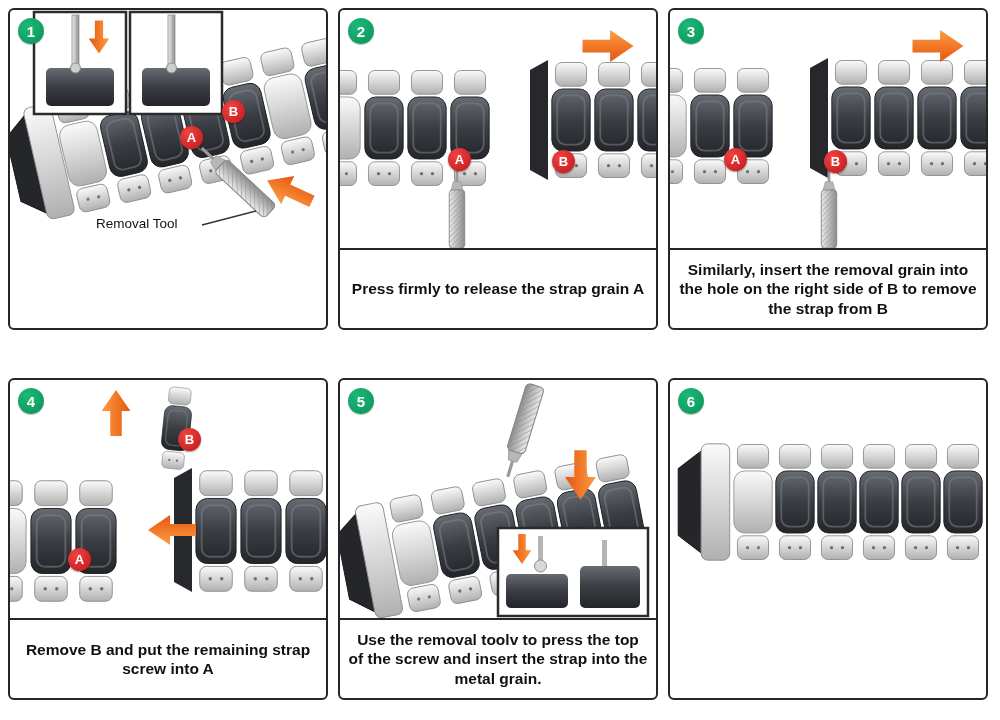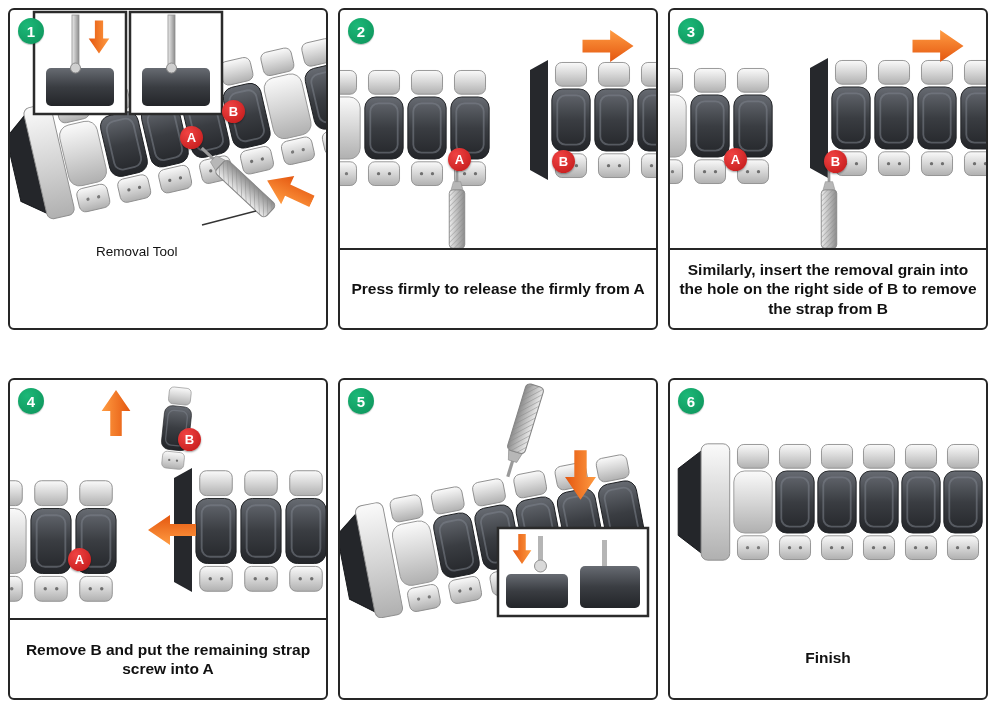--- a/index.html
+++ b/index.html
@@ -10,21 +10,21 @@
   .illustration svg{display:block;width:100%;height:100%;}
   .caption{flex:1;border-top:2px solid #262626;display:flex;align-items:center;justify-content:center;text-align:center;padding:4px 8px;font-weight:700;font-size:15.5px;line-height:1.25;}
   .caption.no-line{border-top:none;}
   .caption p{margin:0;}
   .step-badge{position:absolute;top:8px;left:8px;width:26px;height:26px;border-radius:50%;
     background:radial-gradient(circle at 35% 30%,#1cb878,#0c9159);color:#fff;font-weight:700;font-size:15px;
     display:flex;align-items:center;justify-content:center;z-index:6;box-shadow:0 1px 1px rgba(0,0,0,.25);}
   .marker{position:absolute;width:23px;height:23px;border-radius:50%;
     background:radial-gradient(circle at 35% 30%,#f04343,#bf1717);color:#fff;font-weight:700;font-size:13px;
     display:flex;align-items:center;justify-content:center;z-index:5;box-shadow:0 1px 2px rgba(0,0,0,.4);}
-  .tool-label{position:absolute;left:86px;top:206px;font-size:13.5px;font-weight:400;color:#111;z-index:5;margin-top:28px;}
+  .tool-label{position:absolute;left:86px;top:206px;font-size:13.5px;font-weight:400;color:#111;z-index:5;}
 </style>
 </head>
 <body>
 
 <svg width="0" height="0" style="position:absolute" aria-hidden="true">
   <defs>
     <linearGradient id="gSilver" x1="0" y1="0" x2="0" y2="1">
       <stop offset="0" stop-color="#fafafa"></stop>
         <stop offset="0.5" stop-color="#d6d6d6"></stop>
         <stop offset="1" stop-color="#b0b0b0"></stop>
@@ -138,21 +138,21 @@
         </g>
         <use href="#tool" x="104" y="158" width="26" height="82"></use>
         <g transform="translate(242,36)">
           <use href="#arrow" y="-17" width="52" height="34"></use>
         </g>
       </svg>
       <div class="marker" style="left:108px;top:138px;">A</div>
       <div class="marker" style="left:212px;top:140px;">B</div>
     </div>
     <div class="caption">
-        <p>Press firmly to release the firmly from A</p>
+        <p>Press firmly to release the strap grain A</p>
       </div>
   </section>
 
   <section class="panel">
     <div class="step-badge">3</div>
     <div class="illustration">
       <svg viewBox="0 0 316 238">
         <g transform="translate(-24,50)">
           <use href="#linkS" x="0" width="42" height="132"></use>
           <use href="#linkD" x="43" width="42" height="132"></use>
@@ -236,35 +236,35 @@
               <use href="#arrow" y="-11" width="30" height="22"></use>
             </g>
           <rect x="198" y="156" width="5" height="26" fill="#b5b5b5"></rect>
           <circle cx="200.5" cy="186" r="6" fill="#d9d9d9" stroke="#909090"></circle>
           <rect x="166" y="194" width="62" height="34" rx="5" fill="url(#gDark)"></rect>
           <rect x="240" y="186" width="60" height="42" rx="5" fill="url(#gDark)"></rect>
           <rect x="262" y="160" width="5" height="26" fill="#b5b5b5"></rect>
         </g>
       </svg>
     </div>
+    <div class="caption">
+        <p>Use the removal toolv to press the top of the screw and insert the strap into the metal grain.</p>
+      </div>
   </section>
 
   <section class="panel">
     <div class="step-badge">6</div>
     <div class="illustration">
       <svg viewBox="0 0 316 238">
         <g transform="translate(4,60)">
           <use href="#adapter" x="0" width="58" height="124"></use>
           <use href="#linkS" x="58" width="42" height="124"></use>
           <use href="#linkD" x="100" width="42" height="124"></use>
           <use href="#linkD" x="142" width="42" height="124"></use>
           <use href="#linkD" x="184" width="42" height="124"></use>
           <use href="#linkD" x="226" width="42" height="124"></use>
           <use href="#linkD" x="268" width="42" height="124"></use>
         </g>
       </svg>
     </div>
-    <div class="caption no-line">
-        <p>Finish</p>
-      </div>
   </section>
 
 </div>
 
 </body></html>

